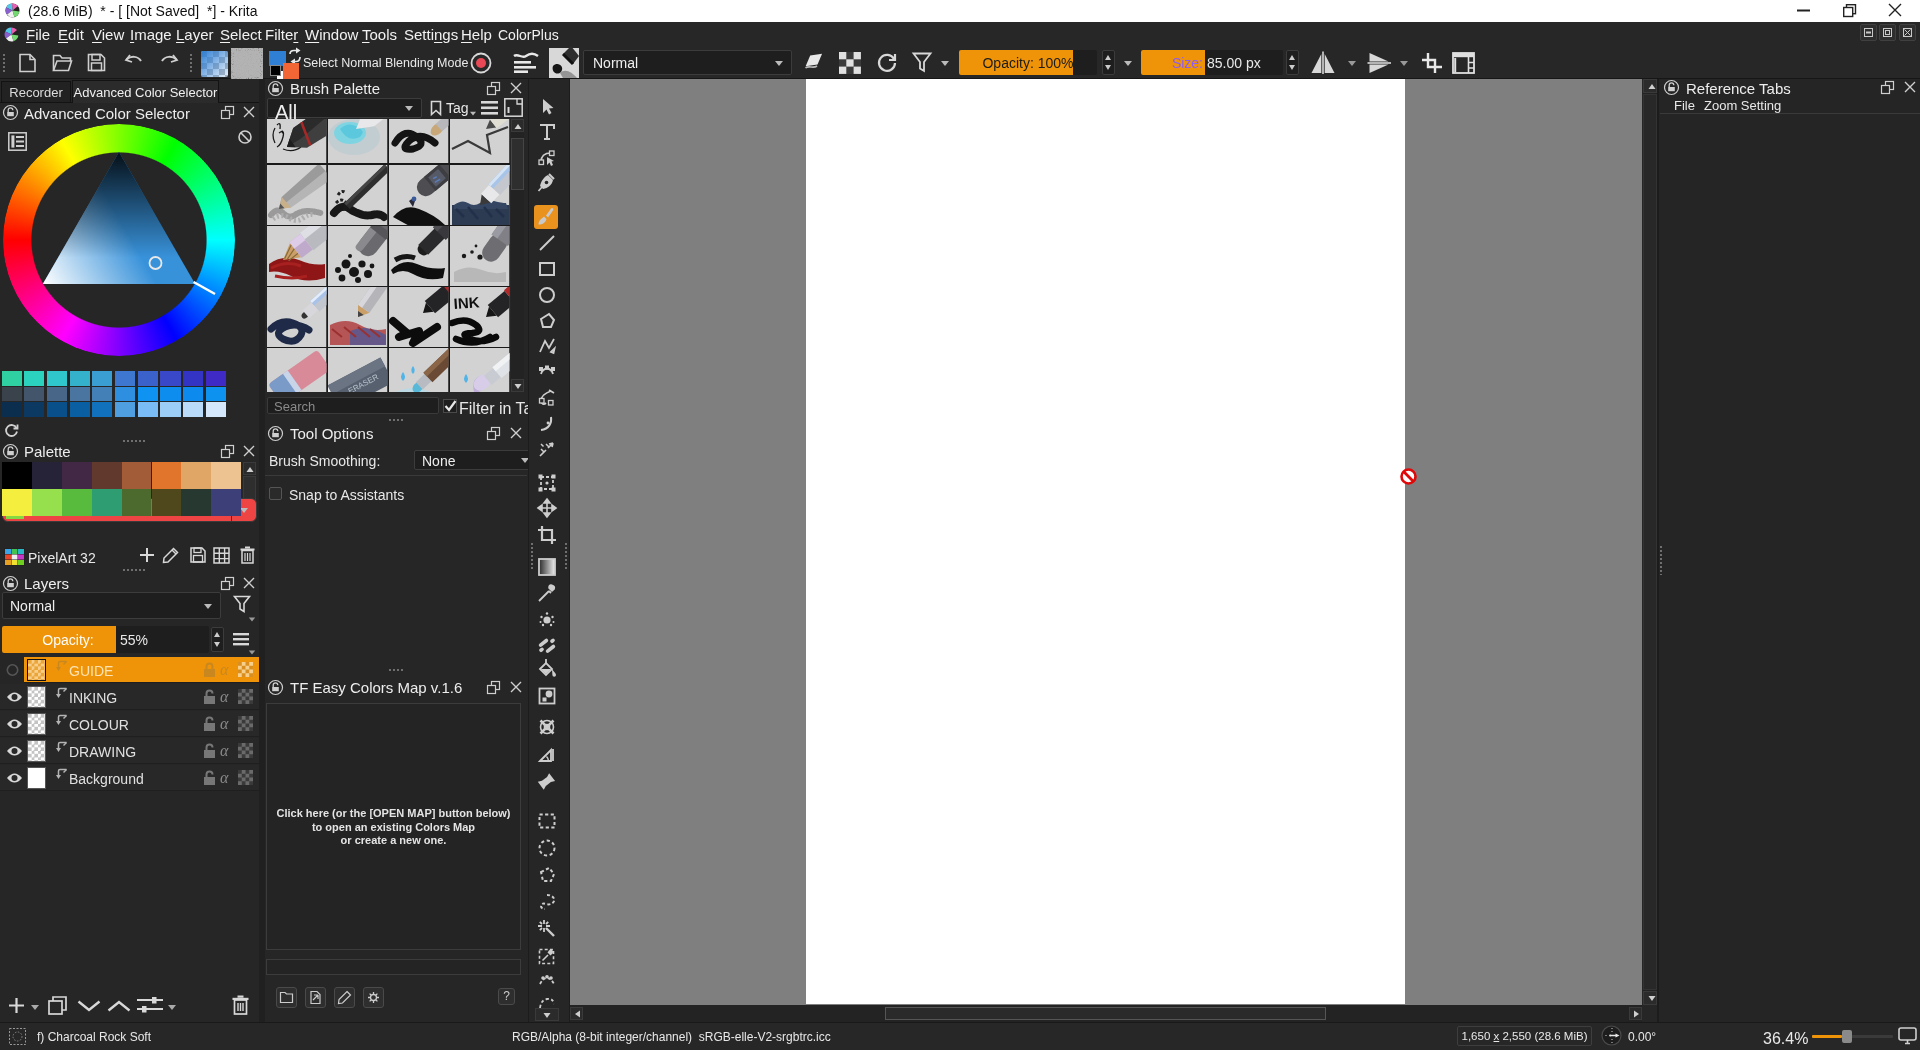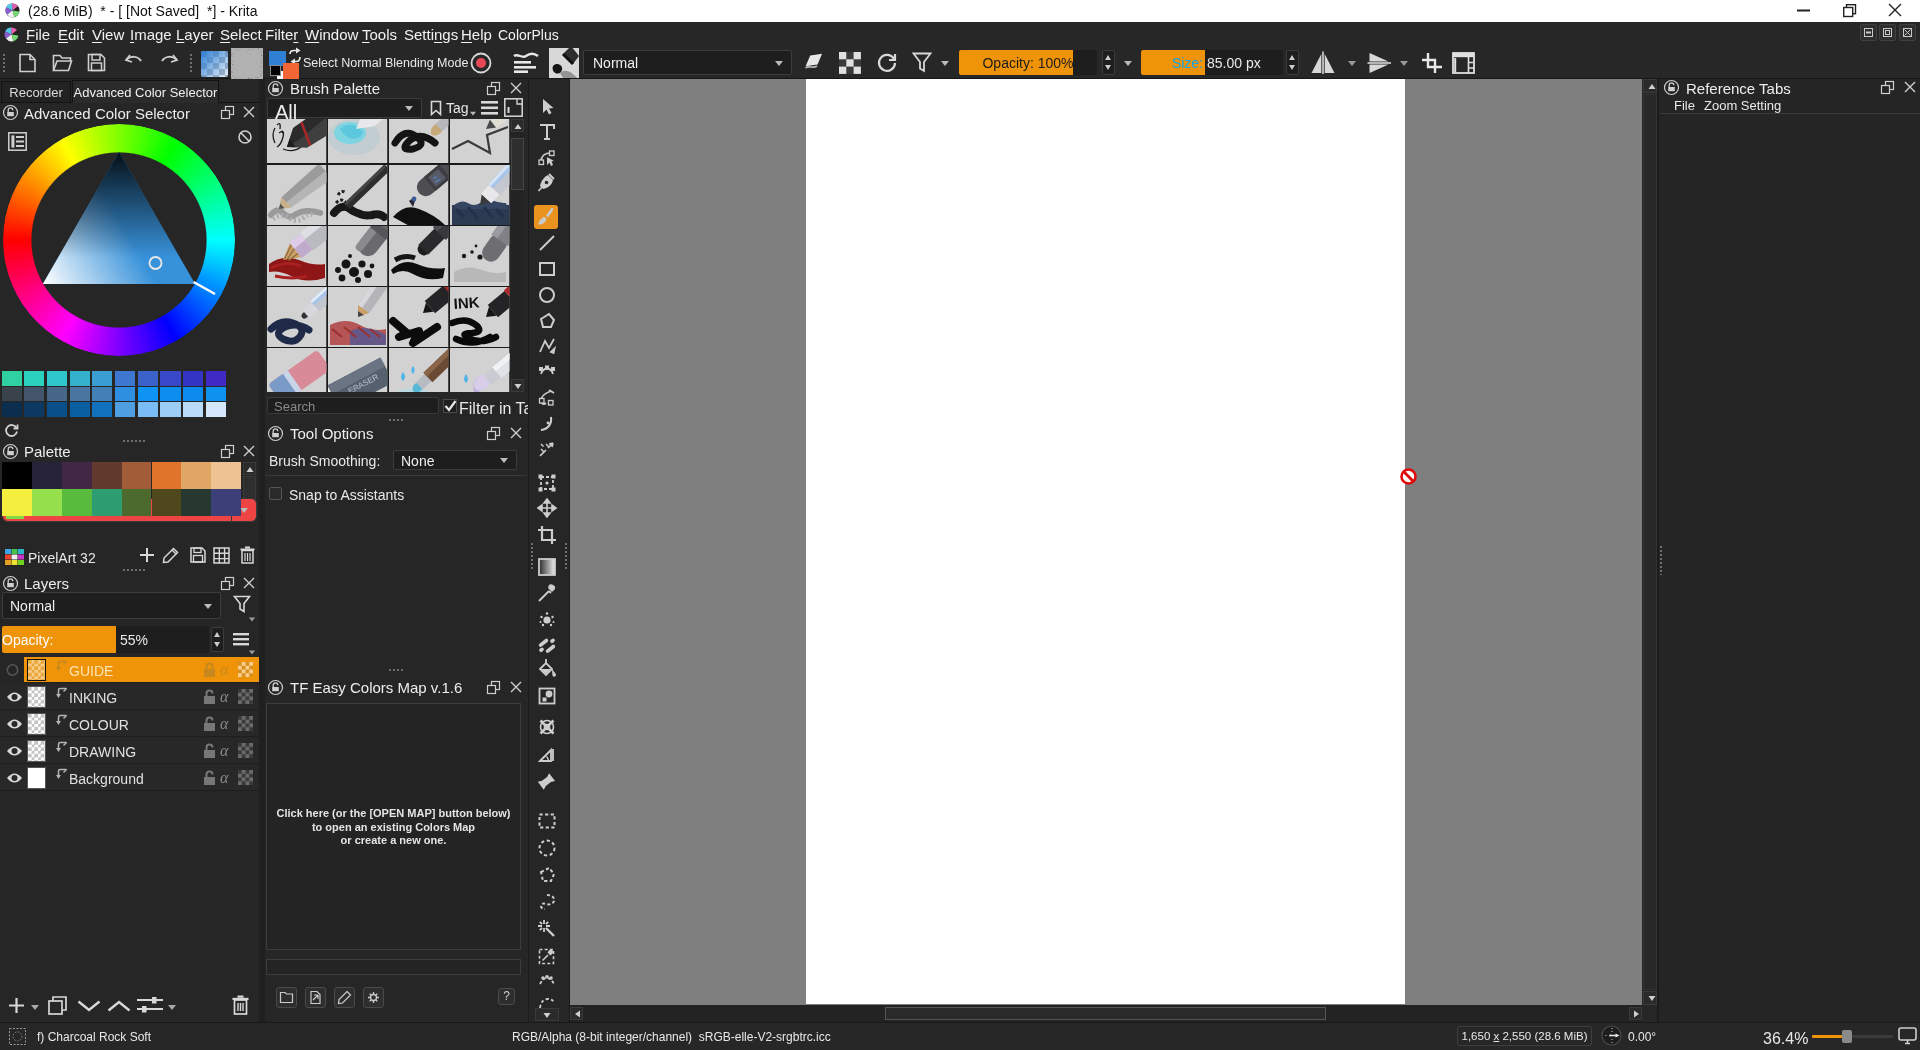--- a/index.html
+++ b/index.html
@@ -177,21 +177,21 @@
     </svg>
   <div class="dar" style="left:941px;top:13px"></div>
   <div class="ab" style="left:959px;top:2px;width:138px;height:25px;background:#1e1e1e;border-radius:2px;overflow:hidden">
       <div style="position:absolute;left:0;top:0;width:114px;height:25px;background:#ef9408"></div>
       <div style="position:absolute;left:0;width:138px;text-align:center;top:5px;font-size:14px;color:#1c1c1c">Opacity: 100%</div>
     </div>
   <div class="spin" style="left:1102px;top:2px"></div>
   <div class="dar" style="left:1124px;top:13px"></div>
   <div class="ab" style="left:1141px;top:2px;width:142px;height:25px;background:#1e1e1e;border-radius:2px;overflow:hidden">
       <div style="position:absolute;left:0;top:0;width:64px;height:25px;background:#ef9408"></div>
-      <div style="position:absolute;left:0;width:62px;text-align:right;top:5px;font-size:14px;color:#0ea5e9">Size:</div>
+      <div style="position:absolute;left:0;width:62px;text-align:right;top:5px;font-size:14px;color:#8b5cf6">Size:</div>
       <div style="position:absolute;left:66px;top:5px;font-size:14px;color:#e8e8e8">85.00 px</div>
     </div>
   <div class="spin" style="left:1286px;top:2px"></div>
   <svg class="ab" style="left:1311px;top:3px" width="24" height="24" viewBox="0 0 24 24">
       <polygon points="10.3,3 10.3,22 0.5,22" fill="#d8d8d8"></polygon>
       <polygon points="13.7,3 23.5,22 13.7,22" fill="#d8d8d8"></polygon>
       <line x1="12" y1="0.5" x2="12" y2="23" stroke="#d8d8d8" stroke-width="1.6"></line>
     </svg>
   <div class="dar" style="left:1348px;top:13px;border-top-color:#999"></div>
   <svg class="ab" style="left:1367px;top:3px" width="25" height="24" viewBox="0 0 25 24">
@@ -358,21 +358,21 @@
 <div class="combo" style="left:2px;top:592px;width:219px;height:27px">
     <span style="position:absolute;left:7px;top:5px;font-size:14px">Normal</span>
     <span class="ar"></span>
   </div>
 <svg class="ab" style="left:233px;top:595px" width="18" height="20" viewBox="0 0 18 20">
     <path d="M1.5 1.5 H16.5 L11 8.5 V16.5 L7 14 V8.5 Z" fill="none" stroke="#d8d8d8" stroke-width="1.6"></path>
   </svg>
 <div class="dar" style="left:248px;top:617px;border-top-color:#999;transform:scale(0.8)"></div>
 <div class="ab" style="left:2px;top:626px;width:207px;height:27px;background:#1e1e1e;border-radius:2px;overflow:hidden">
   <div style="position:absolute;left:0;top:0;width:114px;height:27px;background:#ef9408"></div>
-  <div style="position:absolute;left:0;width:110px;text-align:left;top:6px;font-size:14px;color:#fdfdfd">Opacity:</div>
+  <div style="position:absolute;left:11px;width:110px;text-align:center;top:6px;font-size:14px;color:#fdfdfd">Opacity:</div>
   <div style="position:absolute;left:118px;top:6px;font-size:14px;color:#e8e8e8">55%</div>
 </div>
 <div class="spin" style="left:211px;top:627px"></div>
 <svg class="ab" style="left:233px;top:633px" width="16" height="13" viewBox="0 0 16 13">
     <rect y="0" width="16" height="2.4" fill="#d8d8d8"></rect>
     <rect y="5" width="16" height="2.4" fill="#d8d8d8"></rect>
     <rect y="10" width="16" height="2.4" fill="#d8d8d8"></rect>
   </svg>
 <div class="dar" style="left:248px;top:650px;border-top-color:#999;transform:scale(0.8)"></div>
 <div class="ab" id="layerrows" style="left:0;top:0"></div>
@@ -623,21 +623,21 @@
   </svg>
 <div class="ptitle" style="left:290px;top:425px">Tool Options</div>
 <svg class="ab" style="left:487px;top:427px" width="13" height="13" viewBox="0 0 13 13">
     <rect x="4.5" y="0.5" width="8" height="8" fill="none" stroke="#cfcfcf" stroke-width="1.2"></rect>
     <rect x="0.5" y="4.5" width="8" height="8" fill="#262626" stroke="#cfcfcf" stroke-width="1.2"></rect>
   </svg>
 <svg class="ab" style="left:510px;top:427px" width="12" height="12" viewBox="0 0 12 12">
     <path d="M1 1 L11 11 M11 1 L1 11" stroke="#cfcfcf" stroke-width="1.4"></path>
   </svg>
 <div class="txt ab" style="left:269px;top:453px;font-size:14px">Brush Smoothing:</div>
-<div class="combo" style="left:393px;top:450px;width:124px;height:20px">
+<div class="combo" style="left:414px;top:450px;width:124px;height:20px">
     <span style="position:absolute;left:7px;top:2px;font-size:14px">None</span>
     <span class="ar"></span>
   </div>
 <div class="ab" style="left:265px;top:475px;width:262px;height:1px;background:#3a3a3a"></div>
 <div class="ab" style="left:269px;top:487px;width:13px;height:13px;background:#2a2a2a;border:1px solid #555;border-radius:2px"></div>
 <div class="txt ab" style="left:289px;top:487px;font-size:14px">Snap to Assistants</div>
 
 <div class="dotrow" style="left:388px;top:668px;width:17px"></div>
 
 <svg class="ab" style="left:268px;top:680px" width="15" height="15" viewBox="0 0 15 15">

